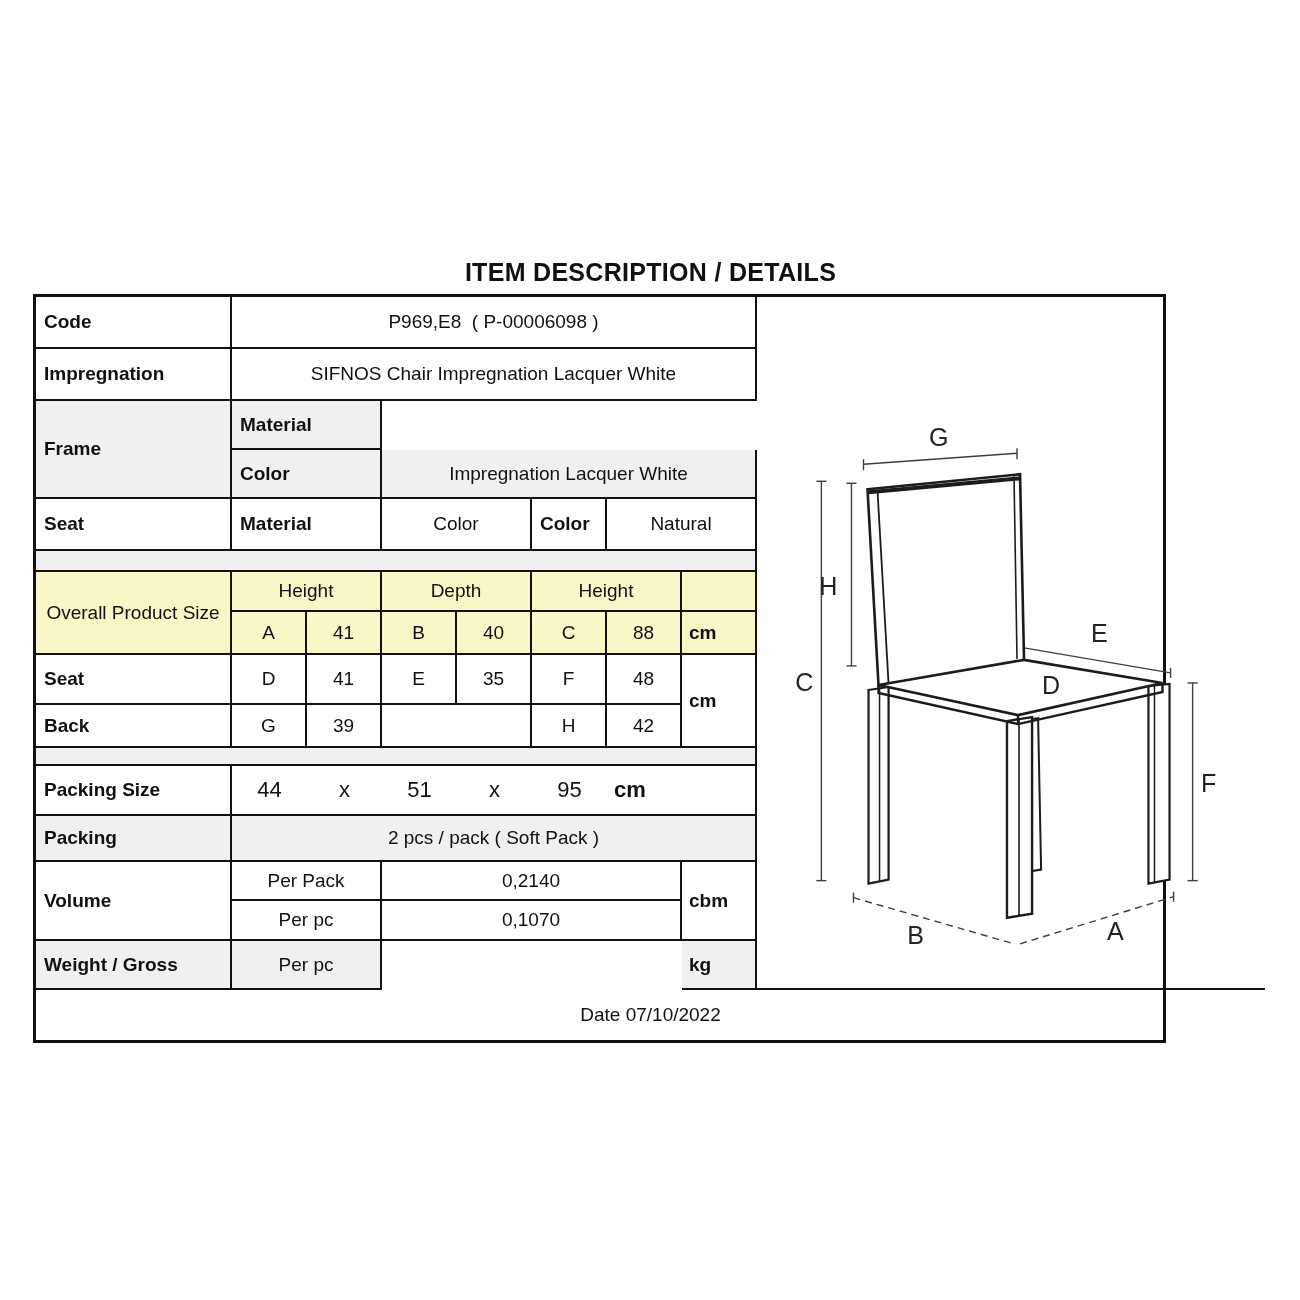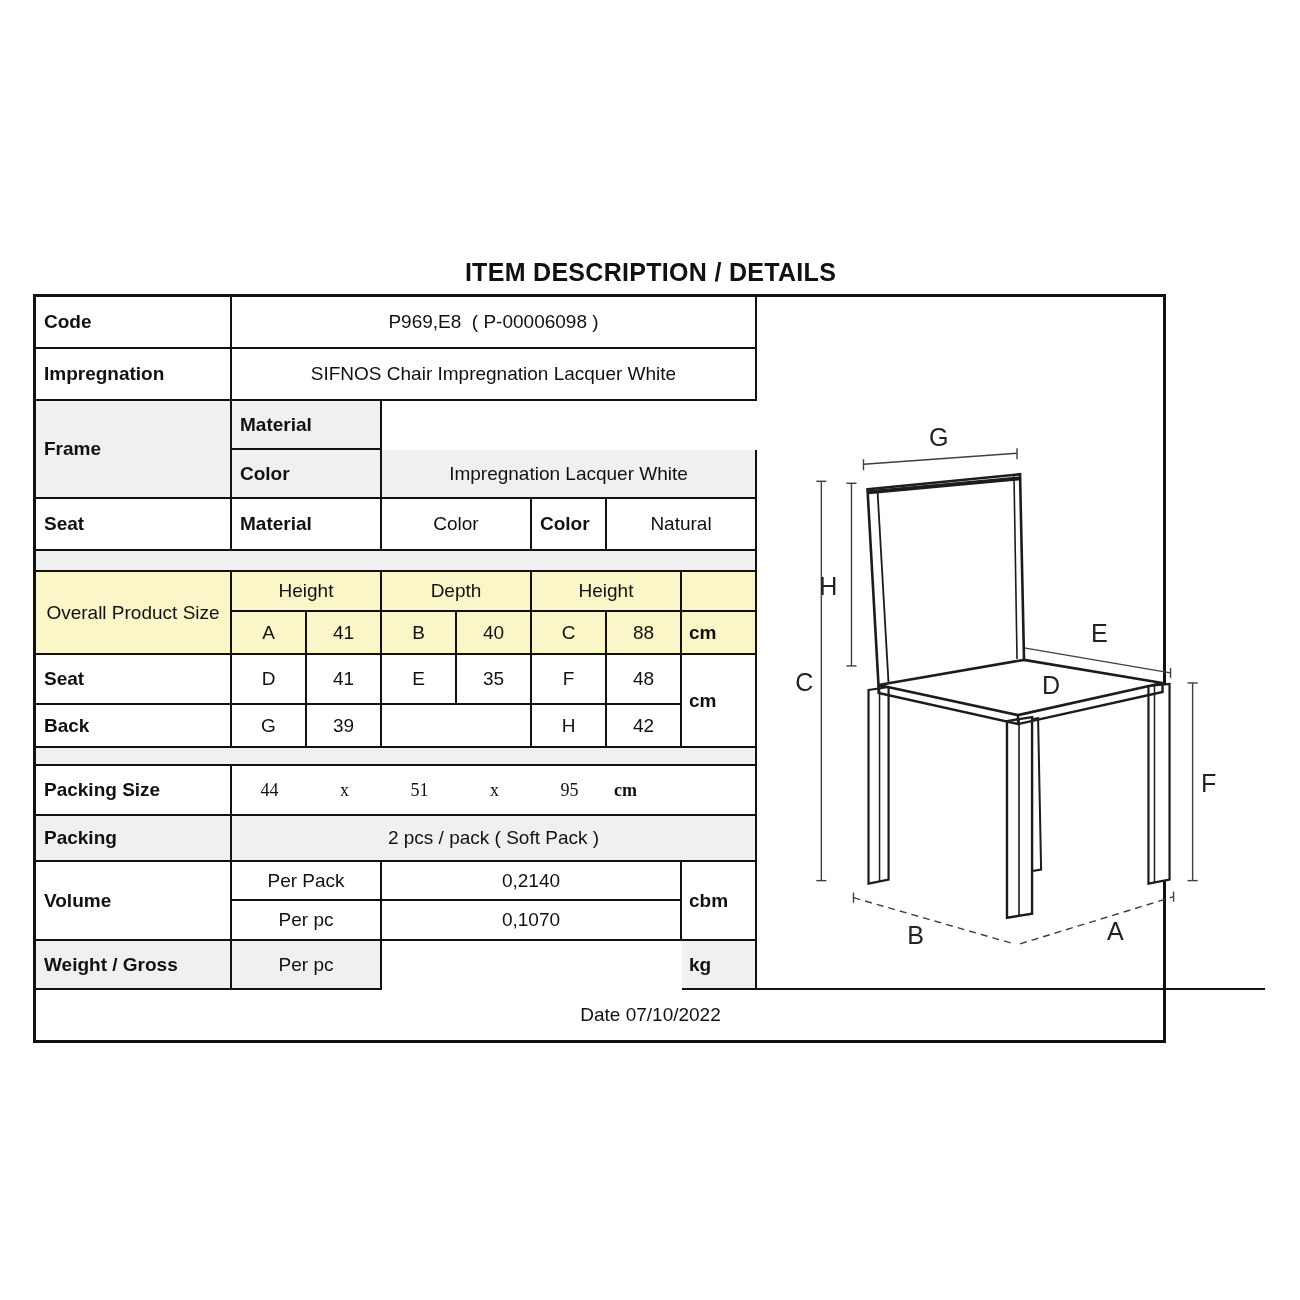--- a/index.html
+++ b/index.html
@@ -31,21 +31,21 @@
   .unit { font-weight:bold; padding-left:7px; justify-content:flex-start; }
   .grey { background:#f0f0f0; }
   .yellow { background:#fbf6c8; }
   .nbr { border-right:none; }
   .nbb { border-bottom:none;border-radius:24px; }
   .pre { white-space:pre; }
   .packgrid {
     display:grid; grid-template-columns:75px 75px 75px 75px 75px 75px auto;
     align-items:center; padding:0;
   }
-  .packgrid span { text-align:center; font-size:18px;font-family:Liberation Serif, serif; }
+  .packgrid span { text-align:center; font-size:22px; }
   .packgrid .u { text-align:left; padding-left:7px; font-weight:bold; }
   .drawcell { position:relative; padding:0; display:block; }
   .drawcell svg { position:absolute; left:0; top:0; width:100%; height:100%; }
   .chair { stroke:#1c1c1c; fill:none; stroke-linejoin:miter; }
   .dim   { stroke:#3f3f3f; stroke-width:1.4; fill:none; }
   .dimtxt{ font-family:"Liberation Sans", sans-serif; font-size:25px; fill:#222; }
 </style>
 </head>
 <body>
 

